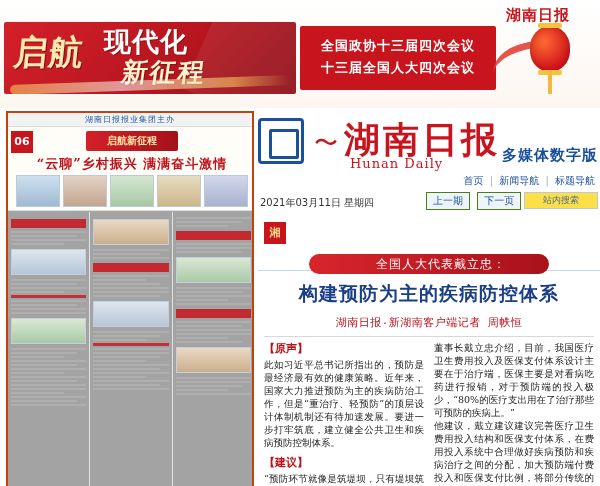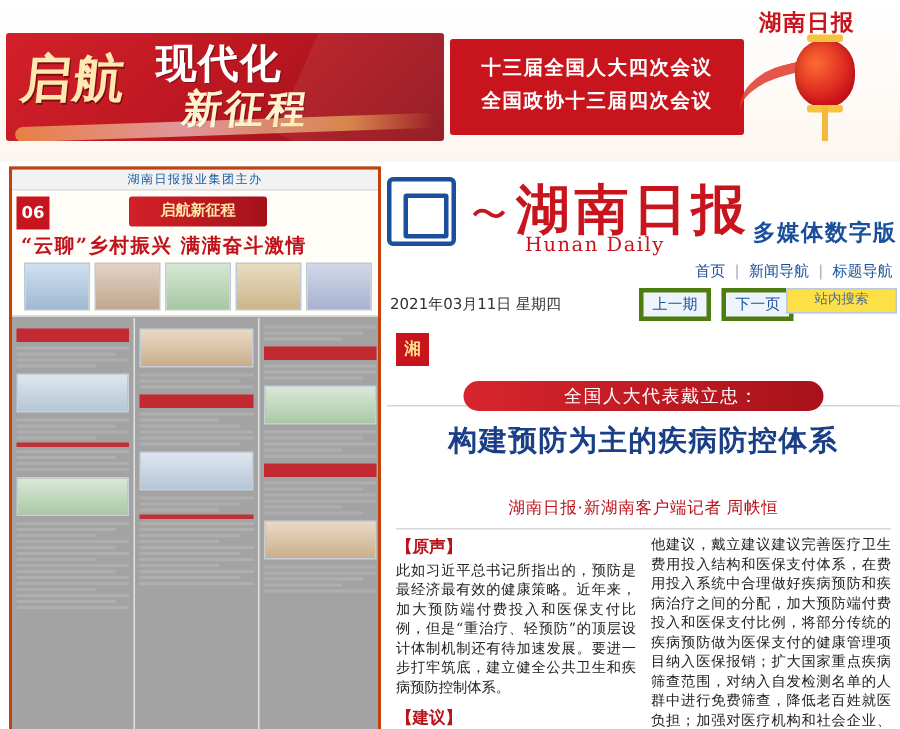--- a/index.html
+++ b/index.html
@@ -178,21 +178,21 @@
   }
   .paper-red-title span {
     display:block; color:#ffe7a8;
     font-size: 10px; font-weight: bold;
     text-align:center; line-height: 20px;
     font-family: "DejaVu Serif", serif;
   }
   .paper-headline {
     position: absolute; left: 6px; top: 28px;
     width: 236px;
-    text-align: left;
+    text-align: center;
     color: #c0121b;
     font-family: "DejaVu Serif", serif;
     font-weight: bold;
     font-size: 13px;
     letter-spacing: 1px;
   }
   .paper-photostrip {
     position: absolute; left: 8px; top: 48px;
     width: 232px; height: 32px;
     display: flex; gap: 3px;
@@ -312,21 +312,21 @@
     position: absolute; left: 2px; top: 4px;
     font-size: 10px; color: #333;
   }
   .pn-box {
     position: absolute; left: 168px; top: 0;
     font-size: 10px; color: #1a4f9c;
   }
   .pn-btn {
     display: inline-block;
     padding: 1px 6px;
-    border: 3px solid #4d7c0f;
+    border: 1px solid #4d7c0f;
     background: #eef4fb;
     margin-right: 4px;
     color: #1a4f9c;
   }
   .search-box {
     position: absolute; right: 2px; top: 0;
     width: 74px; height: 17px;
     border: 1px solid #b9c9de;
     background: #fde047;
     font-size: 9px;
@@ -386,24 +386,24 @@
   .headline {
     margin-top: 7px;
     text-align: center;
     color: #1a3f86;
     font-family: Liberation Serif, serif;
     font-weight: bold;
     font-size: 19px;
     letter-spacing: 1px;
   }
   .byline {
-    margin-top: 24px;
+    margin-top: 8px;
     text-align: center;
     color: #b8121b;
-    font-family: Liberation Serif, serif;
+    font-family: Liberation Mono, monospace;
     font-size: 11px;
     letter-spacing: .5px;
   }
   .rule {
     margin: 6px 0 4px 0;
     height: 1px; background: #d8d8d8;
   }
   .cols2 {
     display: flex; gap: 10px;
     height: 150px;
@@ -431,22 +431,22 @@
 <div id="page">
 
   <div class="banner">
     <div class="banner-left">
       <div class="qihang">启航</div>
       <div class="xdh">现代化</div>
       <div class="xzc">新征程</div>
       <div class="swoosh"></div>
     </div>
     <div class="banner-mid">
+      <div>全国政协十三届四次会议</div>
       <div>十三届全国人大四次会议</div>
-      <div>全国政协十三届四次会议</div>
     </div>
     <div class="banner-right">
       <div class="hnrb-mini">湖南日报</div>
       <div class="ribbon"></div>
       <div class="lantern"></div>
       <div class="tassel"></div>
     </div>
   </div>
 
   <div class="body-wrap">
@@ -594,25 +594,26 @@
       </div>
 
       <div class="article">
         <div class="kicker">全国人大代表戴立忠：</div>
         <div class="headline">构建预防为主的疾病防控体系</div>
         <div class="byline">湖南日报·新湖南客户端记者 周帙恒</div>
         <div class="rule"></div>
         <div class="cols2">
           <div class="ccol">
             <div class="sec-label">【原声】</div>
-            <div class="body-text">此如习近平总书记所指出的，预防是最经济最有效的健康策略。近年来，加大预防端付费投入和医保支付比例，但是“重治疗、轻预防”的顶层设计体制机制还有待加速发展。要进一步打牢筑底，建立健全公共卫生和疾病预防控制体系。</div>
+            <div class="body-text">此如习近平总书记所指出的，预防是最经济最有效的健康策略。近年来，国家大力推进预防为主的疾病防治工作，但是“重治疗、轻预防”的顶层设计体制机制还有待加速发展。要进一步打牢筑底，建立健全公共卫生和疾病预防控制体系。</div>
             <div class="sec-label" style="margin-top:6px">【建议】</div>
             <div class="body-text">“预防环节就像是筑堤坝，只有堤坝筑牢了，下游就越安全。”全国人大代表、圣湘生物科技股份有限公司</div>
           </div>
           <div class="ccol">
+            <div class="body-text">董事长戴立忠介绍，目前，我国医疗卫生费用投入及医保支付体系设计主要在于治疗端，医保主要是对看病吃药进行报销，对于预防端的投入极少，“80%的医疗支出用在了治疗那些可预防的疾病上。”</div>
             <div class="body-text">他建议，戴立建议建议完善医疗卫生费用投入结构和医保支付体系，在费用投入系统中合理做好疾病预防和疾病治疗之间的分配，加大预防端付费投入和医保支付比例，将部分传统的疾病预防做为医保支付的健康管理项目纳入医保报销；扩大国家重点疾病筛查范围，对纳入自发检测名单的人群中进行免费筛查，降低老百姓就医负担；加强对医疗机构和社会企业、防止国病致贫风险，巩固脱贫攻坚全面胜利成果。</div>
           </div>
         </div>
       </div>
 
     </div>
   </div>
 </div>
 
 </body></html>

